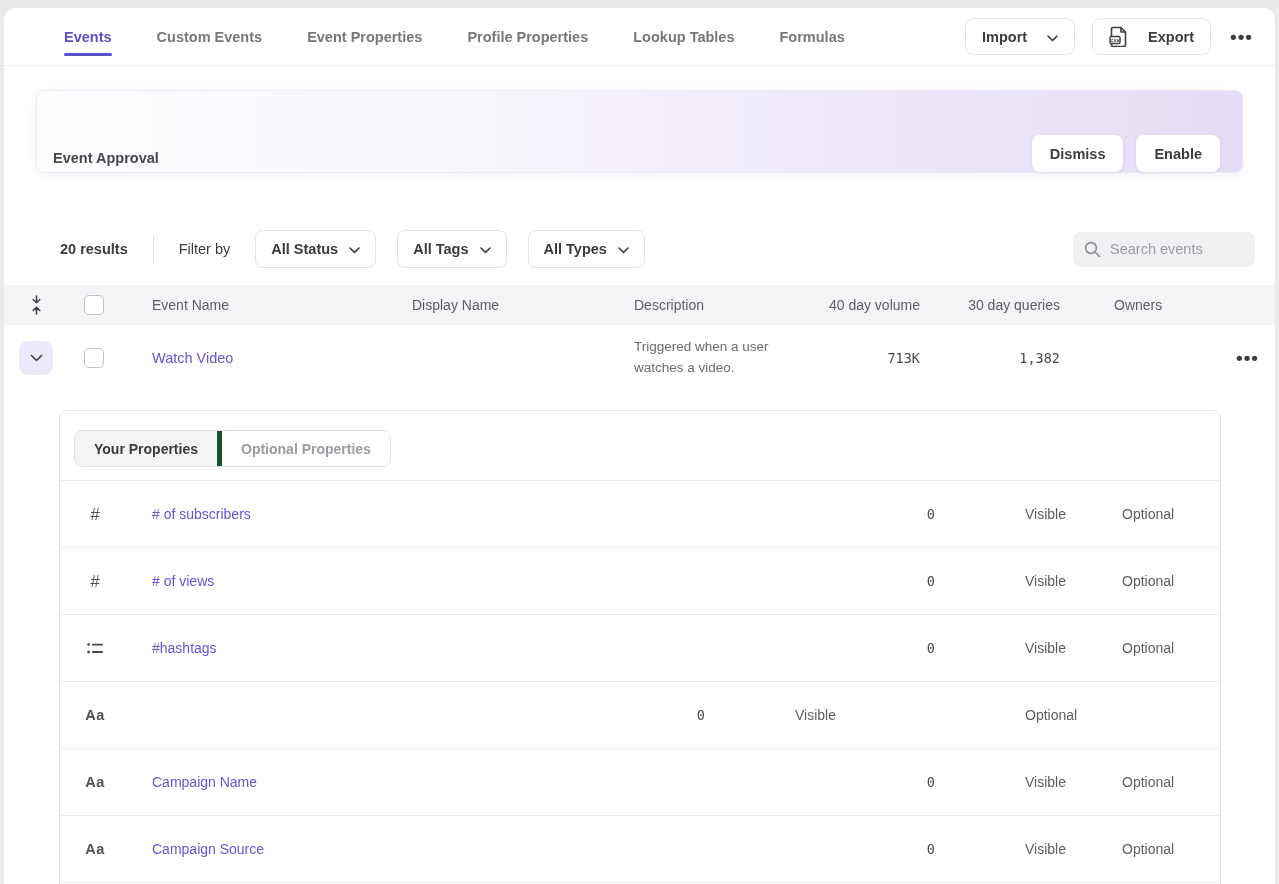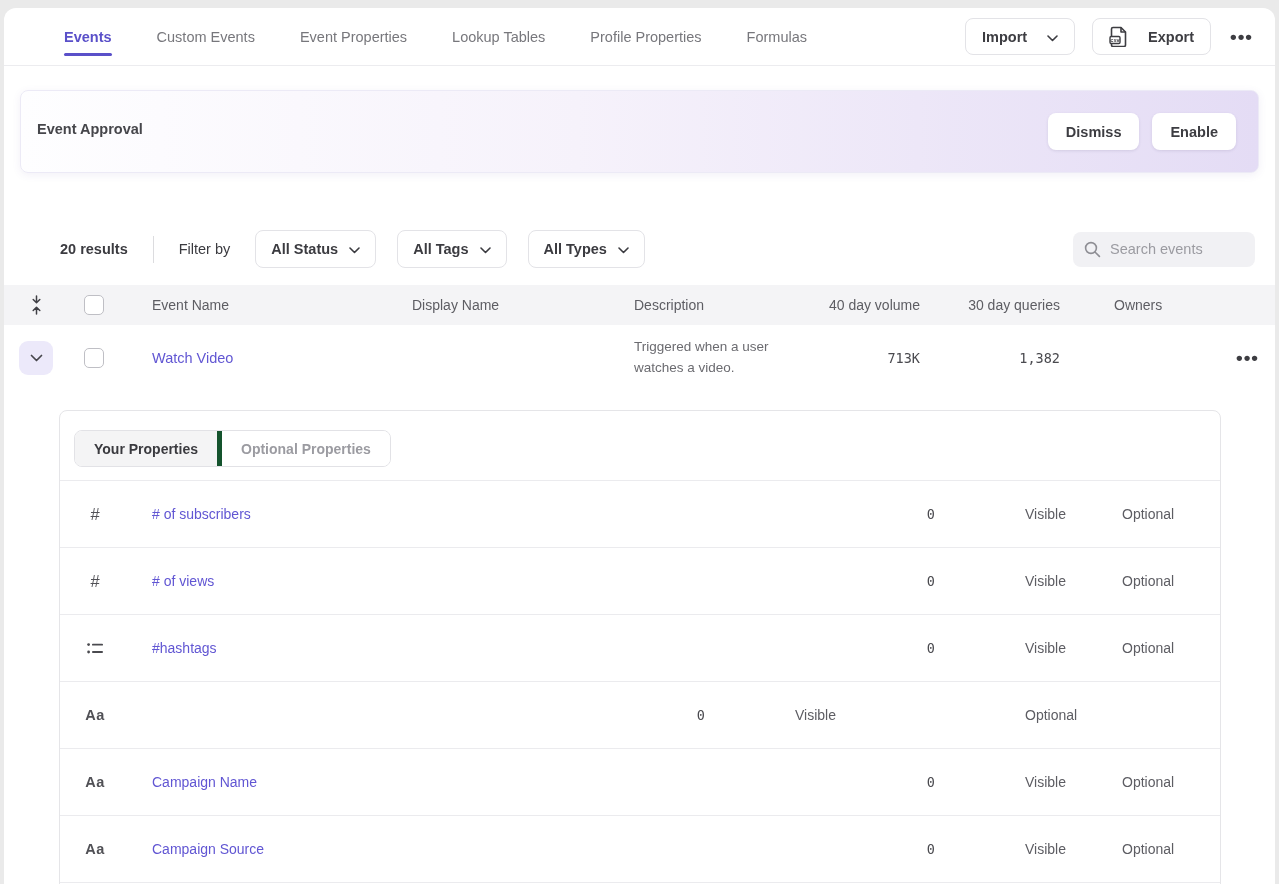--- a/index.html
+++ b/index.html
@@ -5,36 +5,36 @@
   * { margin:0; padding:0; box-sizing:border-box; }
   html,body { width:1279px; height:884px; overflow:hidden; background:#eaeaea;
     font-family:"Liberation Sans", sans-serif; }
   .card { position:relative; margin:8px 4px 0; height:876px; background:#fff;
     border-radius:12px 12px 0 0; }
 
   
   .tabbar { display:flex; align-items:center; height:58px; padding:0 20px 0 60px;
     border-bottom:1px solid #ececef; }
   .nav-tab { position:relative; margin-right:45px; font-size:14.5px; color:#77777c;
-    height:100%; display:flex; align-items:center; cursor:pointer; white-space:nowrap; }
+    height:100%; display:flex; align-items:center; cursor:pointer; white-space:nowrap;font-weight:bold; }
   .nav-tab.active { color:#5a50c9; font-weight:bold; }
   .nav-tab.active::after { content:""; position:absolute; left:0; right:0; bottom:9px;
     height:3px; border-radius:2px; background:#5a50c9; }
   .tabbar-actions { margin-left:auto; display:flex; align-items:center; gap:17px; }
   .btn { height:37px; display:inline-flex; align-items:center; gap:20px; padding:0 16px;
     background:#fff; border:1px solid #e3e3e7; border-radius:8px; font-size:14.5px;
     font-weight:bold; color:#3d3d42; cursor:pointer; font-family:inherit; }
   .chev { display:inline-block; }
   .dots { font-size:19px; letter-spacing:1px; color:#3d3d42; line-height:1; cursor:pointer;
     font-weight:bold; padding:0 2px; }
 
   
-  .banner { margin:24px 16px 0; height:83px; border-radius:8px; border:1px solid #eceaf6;
+  .banner { margin:24px 32px 0; height:83px; border-radius:8px; border:1px solid #eceaf6;
     background:linear-gradient(90deg,#fefeff 0%,#f6f2fb 45%,#e4dcf5 100%);
-    box-shadow:0 2px 8px rgba(90,70,150,0.08); display:flex; align-items:center;
+    box-shadow:0 2px 8px rgba(90,70,150,0.08); display:flex; align-items:flex-end;
     padding:0 22px 0 16px; }
   .banner-title { font-size:14.5px; font-weight:bold; color:#46464b; margin-bottom:6px; }
   .banner-desc { font-size:13.5px; color:#7b7b80; }
   .banner-actions { margin-left:auto; display:flex; gap:13px; }
   .banner-btn { height:37px; padding:0 18px; background:#fff; border:none; border-radius:8px;
     font-size:14.5px; font-weight:bold; color:#3d3d42; cursor:pointer; font-family:inherit;
     box-shadow:0 1px 3px rgba(60,50,100,0.12); }
 
   
   .toolbar { margin:57px 20px 0 56px; height:38px; display:flex; align-items:center; }
@@ -89,22 +89,22 @@
 </style>
 </head>
 <body>
 
 <div class="card">
 
   <div class="tabbar">
     <div class="nav-tab active">Events</div>
     <div class="nav-tab">Custom Events</div>
     <div class="nav-tab">Event Properties</div>
+    <div class="nav-tab">Profile Properties</div>
     <div class="nav-tab">Lookup Tables</div>
-    <div class="nav-tab">Profile Properties</div>
     <div class="nav-tab">Formulas</div>
 
     <div class="tabbar-actions">
       <button class="btn">
         <span>Import</span>
         <span class="chev">
           <svg width="11" height="7" viewBox="0 0 11 7">
               <path d="M1 1 L5.5 5.5 L10 1" fill="none" stroke="#3d3d42" stroke-width="1.6" stroke-linecap="round" stroke-linejoin="round"></path>
             </svg>
         </span>

